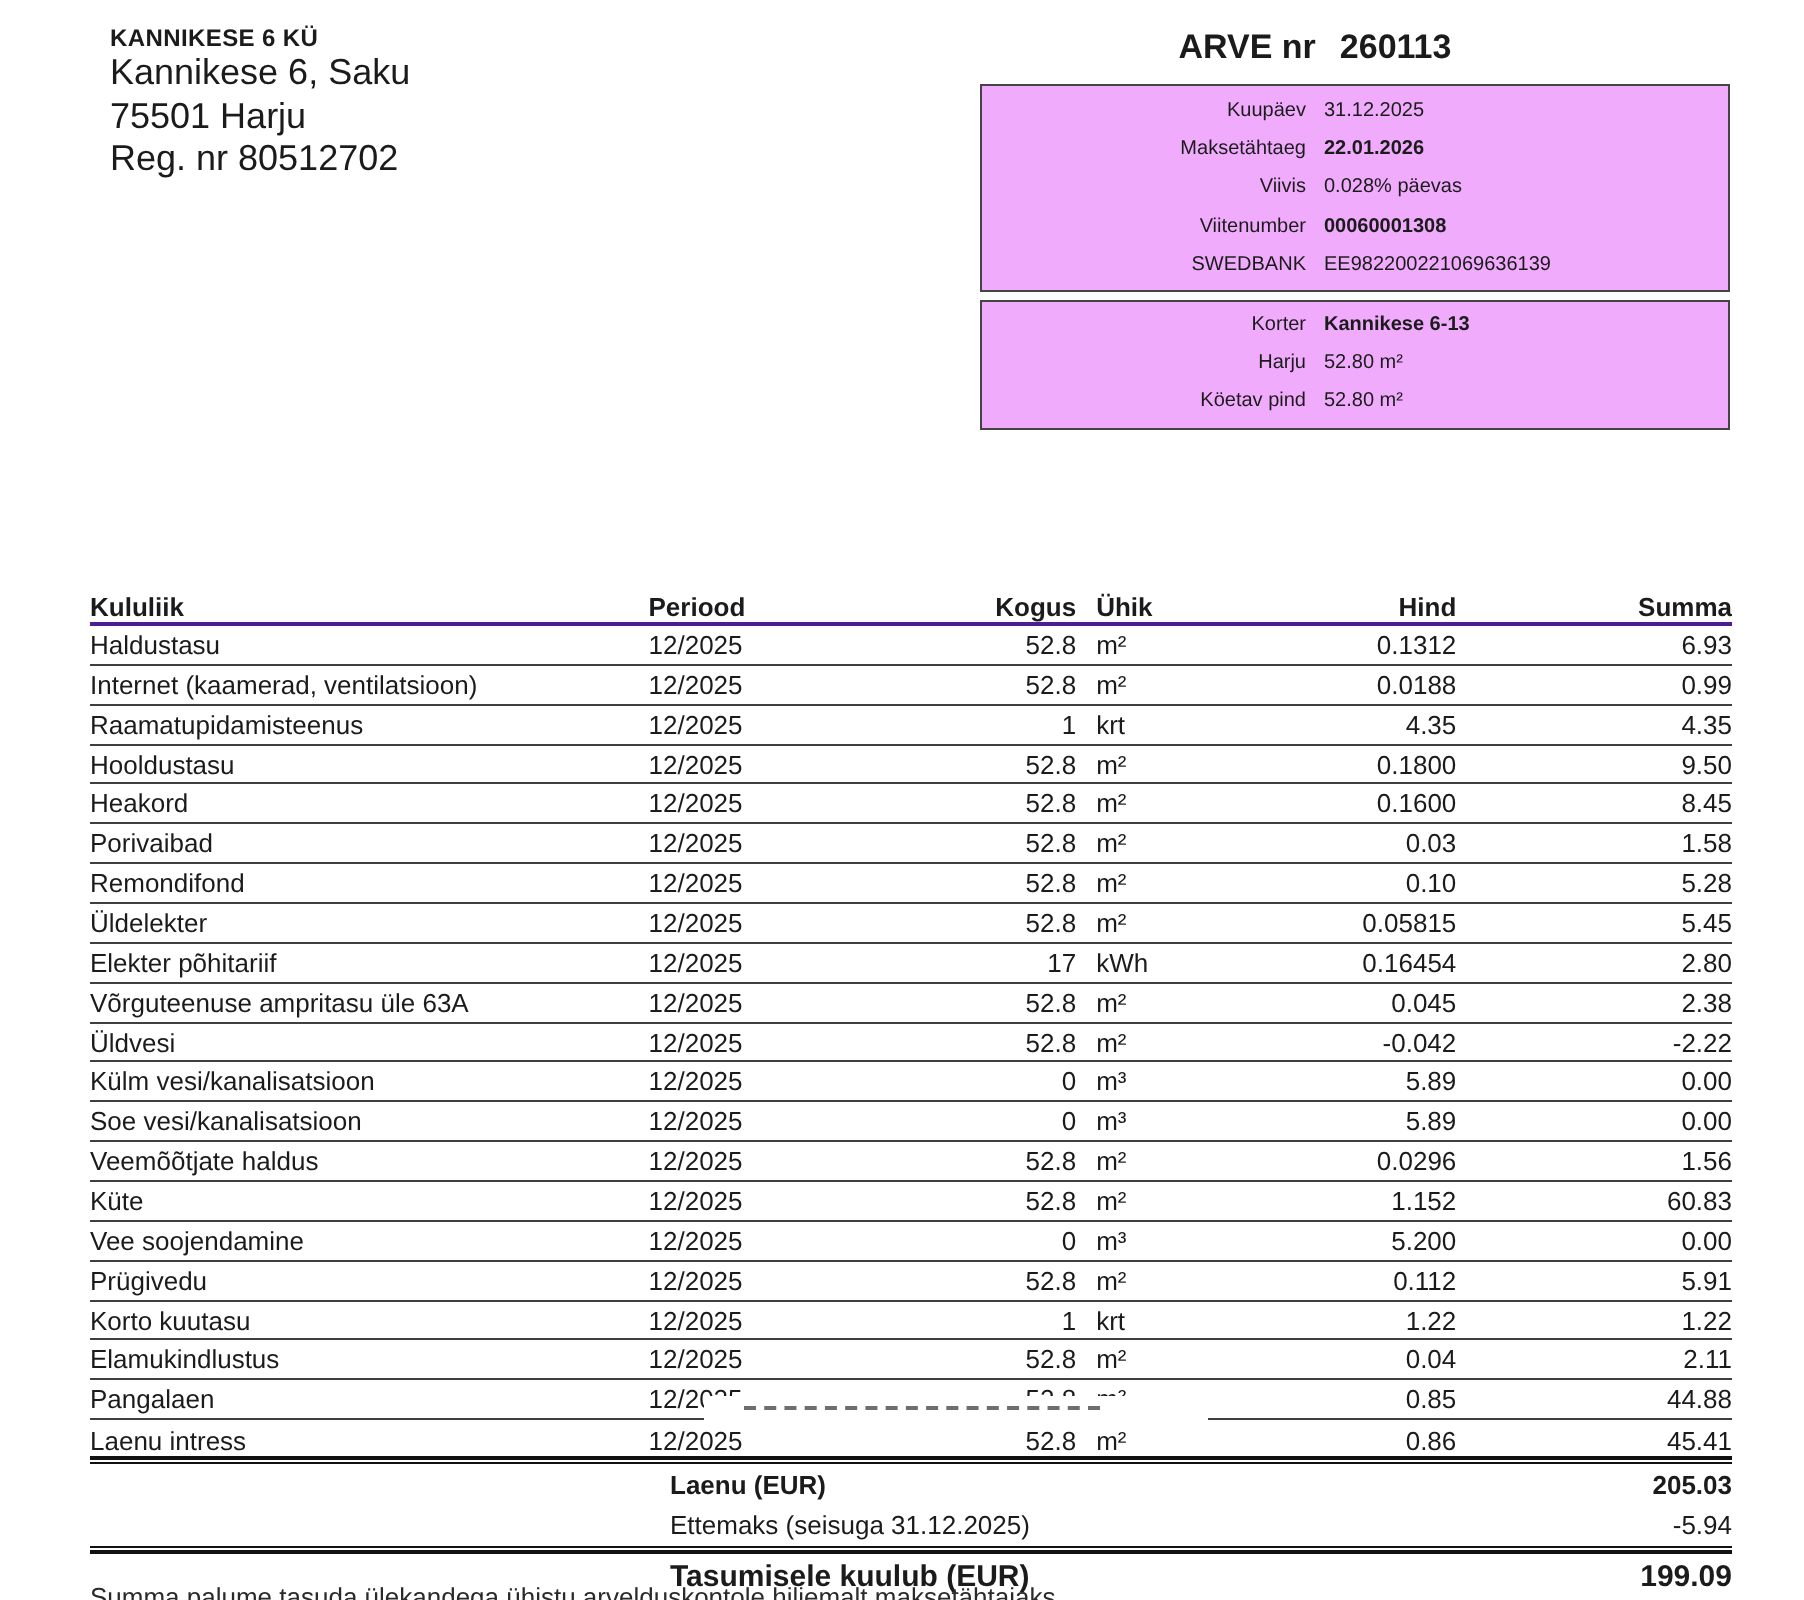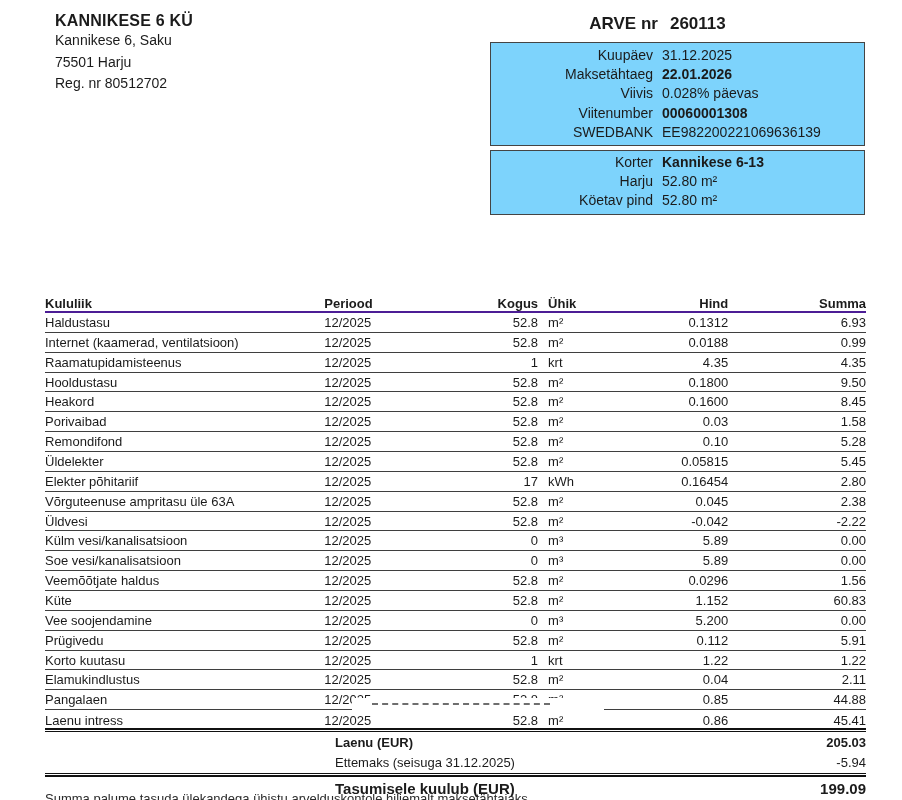--- a/index.html
+++ b/index.html
@@ -6,32 +6,32 @@
   body{
     width:902px;height:800px;overflow:hidden;position:relative;
     background:#ffffff;color:#1b1b1b;
     font-family:"Liberation Sans","DejaVu Sans",sans-serif;
     -webkit-font-smoothing:antialiased;
   }
   .b{font-weight:bold;}
 
   
   .sender{position:absolute;left:55px;top:12px;}
-  .sender .name{font-size:16px;font-weight:bold;letter-spacing:.2px;}
-  .sender .line{font-size:14px;line-height:21.5px;}
+  .sender .name{font-size:12px;font-weight:bold;letter-spacing:.2px;}
+  .sender .line{font-size:18px;line-height:21.5px;}
   .sender .line:first-of-type{margin-top:7px;}
 
   
   .inv-title{position:absolute;left:470px;top:14px;width:375px;text-align:center;
     font-size:17px;font-weight:bold;}
   .inv-title .num{margin-left:12px;}
 
   
-  .ibox{position:absolute;left:490px;width:373px;border:1px solid #444;background:#7dd3fc;
-    font-size:14px;}
+  .ibox{position:absolute;left:490px;width:373px;border:1px solid #444;background:#f0abfc;
+    font-size:10px;}
   .ibox.details{top:42px;height:99px;padding-top:3px;}
   .ibox.apartment{top:150px;height:61px;padding-top:2px;}
   .kv-row{display:flex;line-height:19.2px;}
   .kv-label{width:162px;text-align:right;flex:0 0 162px;}
   .kv-value{margin-left:9px;white-space:nowrap;}
 
   
   .table{position:absolute;left:45px;top:291px;width:821px;font-size:13px;}
   .thead{display:flex;align-items:flex-end;height:20px;border-bottom:2px solid #4c1d95;
     font-weight:bold;}

